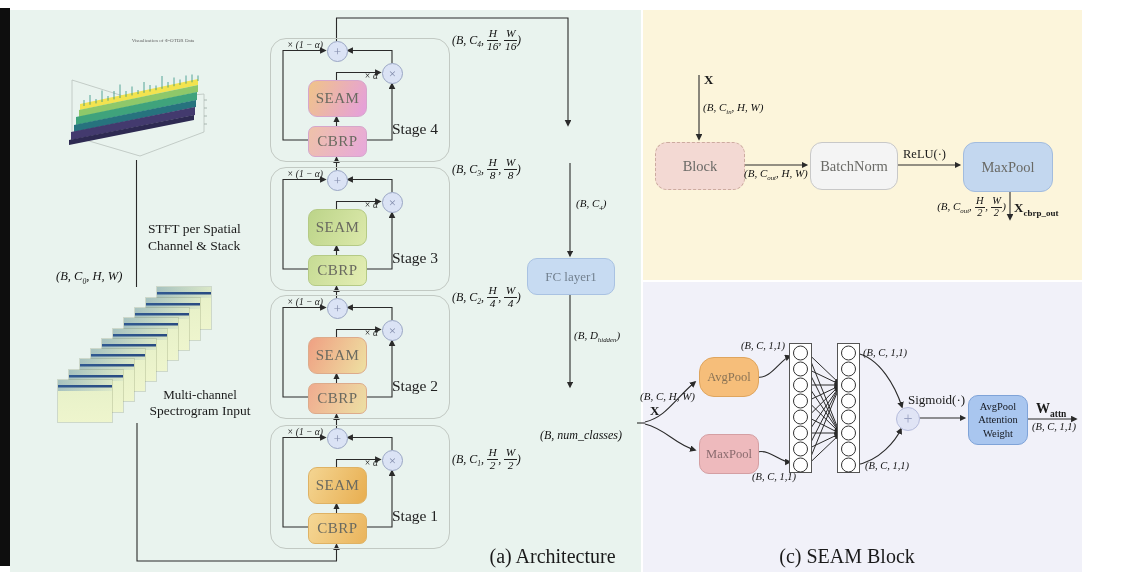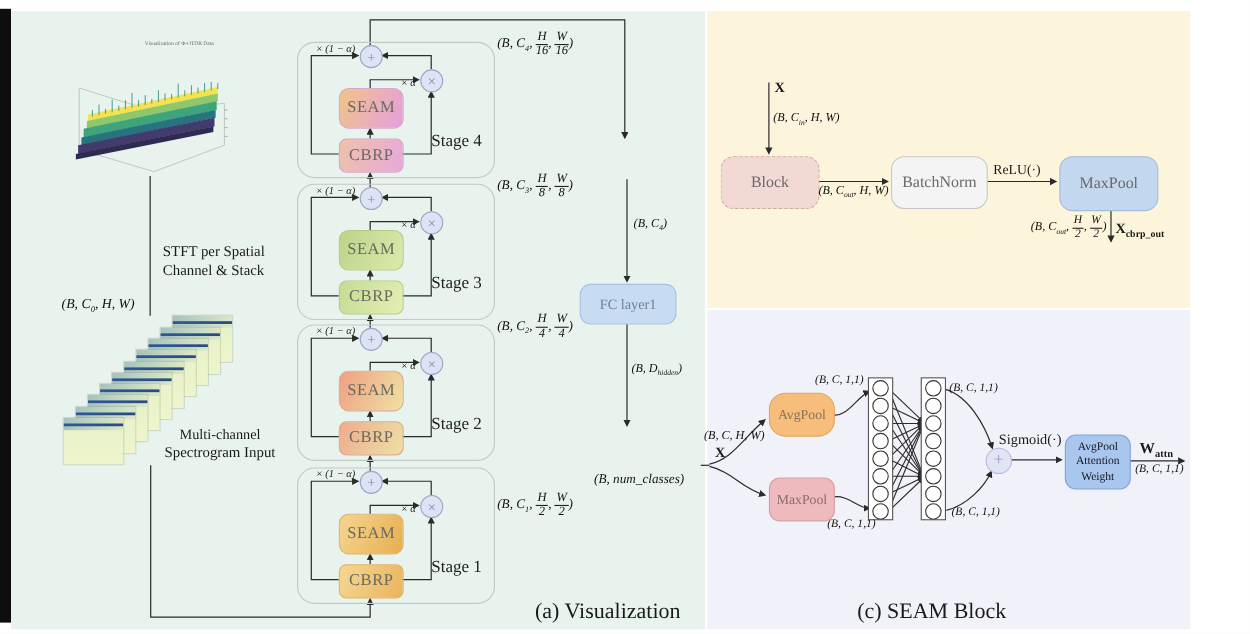--- a/index.html
+++ b/index.html
@@ -292,21 +292,21 @@
   <div class="small-lbl" style="left:576px;top:197px;">
     <span>(B, C</span><sub>4</sub><span>)</span>
   </div>
   <div id="fc1-box" class="headbox">
       <span>FC layer1</span>
     </div>
   <div class="small-lbl" style="left:574px;top:329px;">
     <span>(B, D</span><sub>hidden</sub><span>)</span>
   </div>
   <div class="small-lbl" style="left:540px;top:428px;font-size:12px;">(B, num_classes)</div>
-  <div class="caption" style="left:455px;top:545px;width:195px;">(a) Visualization</div>
+  <div class="caption" style="left:455px;top:545px;width:195px;">(a) Architecture</div>
 
   <div class="txt mbf" style="left:704px;top:72px;font-size:13px;">X</div>
   <div class="small-lbl" style="left:703px;top:101px;">
     <span>(B, C</span><sub>in</sub><span>, H, W)</span>
   </div>
   <div id="conv-box" class="bbox">
       <span>Block</span>
     </div>
   <div class="small-lbl" style="left:744px;top:167px;">
     <span>(B, C</span><sub>out</sub><span>, H, W)</span>

